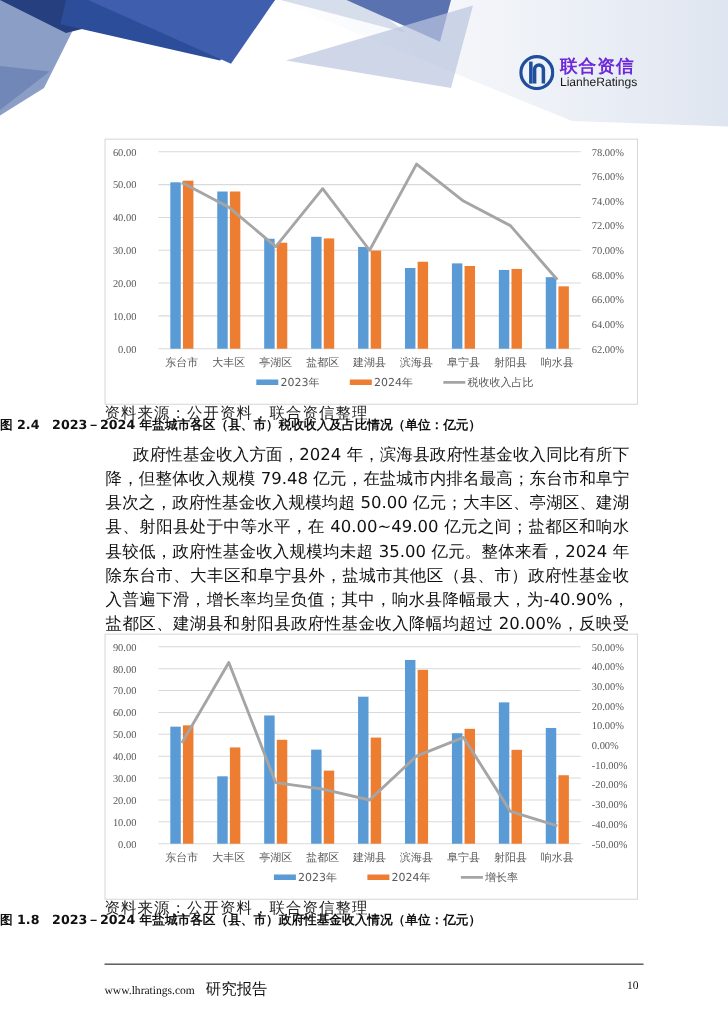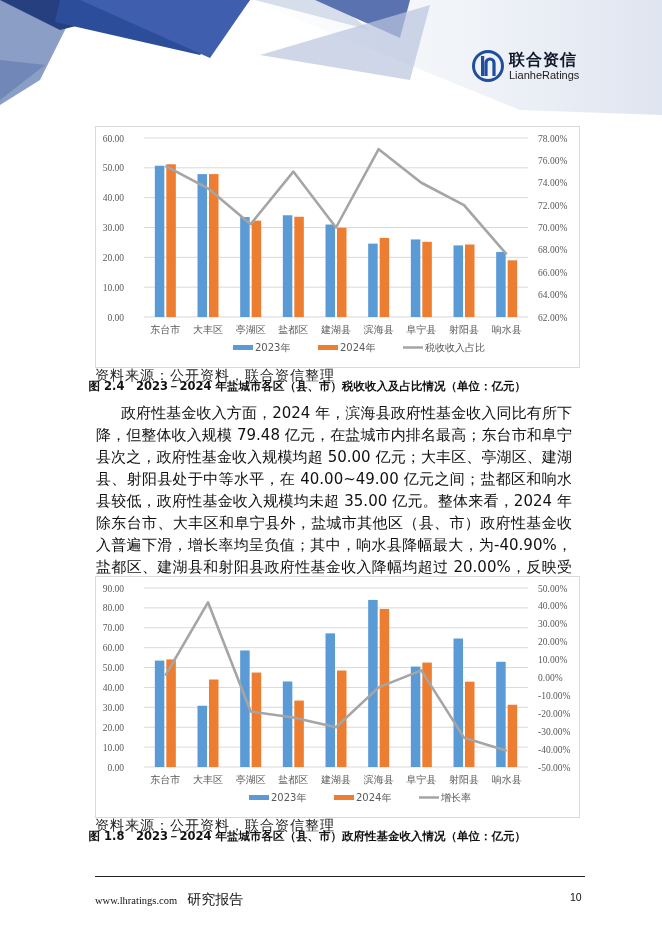--- a/index.html
+++ b/index.html
@@ -2,32 +2,32 @@
 <html><head>
 <meta charset="utf-8">
 <style>
   html,body{margin:0;padding:0;}
   body{width:662px;height:936px;position:relative;background:#fff;overflow:hidden;
        font-family:"DejaVu Serif","Liberation Serif",serif;color:#111;}
   .hdr{position:absolute;left:0;top:0;width:662px;height:120px;overflow:hidden;}
   .logo{position:absolute;left:472px;top:50px;display:flex;align-items:center;}
   .logo-mark{width:32px;height:32px;}
   .logo-text{margin-left:5px;line-height:1;}
-  .logo-cn{font-family:"DejaVu Sans","Liberation Sans",sans-serif;font-weight:bold;font-size:16px;color:#0f172a;letter-spacing:1px;}
+  .logo-cn{font-family:"DejaVu Sans","Liberation Sans",sans-serif;font-weight:bold;font-size:16px;color:#6d28d9;letter-spacing:1px;}
   .logo-en{font-family:"Liberation Sans","DejaVu Sans",sans-serif;font-size:11px;font-weight:normal;color:#1a1a1a;margin-top:2px;}
   .chart-box{position:absolute;border:1px solid #d9d9d9;background:#fff;}
   .src{position:absolute;font-size:14px;color:#222;font-family:"DejaVu Sans","Liberation Sans",sans-serif;letter-spacing:1px;}
-  .cap{position:absolute;width:526px;text-align:right;font-size:11.5px;font-weight:bold;
+  .cap{position:absolute;width:526px;text-align:left;font-size:11.5px;font-weight:bold;
        font-family:"DejaVu Sans","Liberation Sans",sans-serif;}
   .para{position:absolute;left:96px;top:402px;width:476px;font-size:15px;line-height:22px;
         text-indent:25px;text-align:justify;font-family:"DejaVu Sans","Liberation Sans",sans-serif;}
   .footer-line{position:absolute;left:95px;top:876px;width:490px;height:1px;background:#222;}
   .footer-l{position:absolute;left:95px;top:891px;font-size:10.5px;font-family:"Liberation Serif","DejaVu Serif",serif;}
   .footer-l span.cn{margin-left:10px;font-family:"DejaVu Sans","Liberation Sans",sans-serif;font-size:14px;}
-  .footer-r{position:absolute;left:570px;top:891px;font-size:10.5px;font-family:Liberation Sans, sans-serif;}
+  .footer-r{position:absolute;left:570px;top:891px;font-size:10.5px;font-family:Liberation Serif, serif;}
   svg text{font-family:"Liberation Serif","DejaVu Serif",serif;}
   .axis-lbl{font-size:9.5px;fill:#595959;}
   .cat-lbl{font-size:10px;fill:#595959;font-family:"DejaVu Sans","Liberation Sans",sans-serif;}
   .leg-lbl{font-size:10px;fill:#595959;font-family:"DejaVu Sans","Liberation Sans",sans-serif;}
 </style>
 </head>
 <body>
 
 <div class="hdr">
   <svg width="662" height="120">

